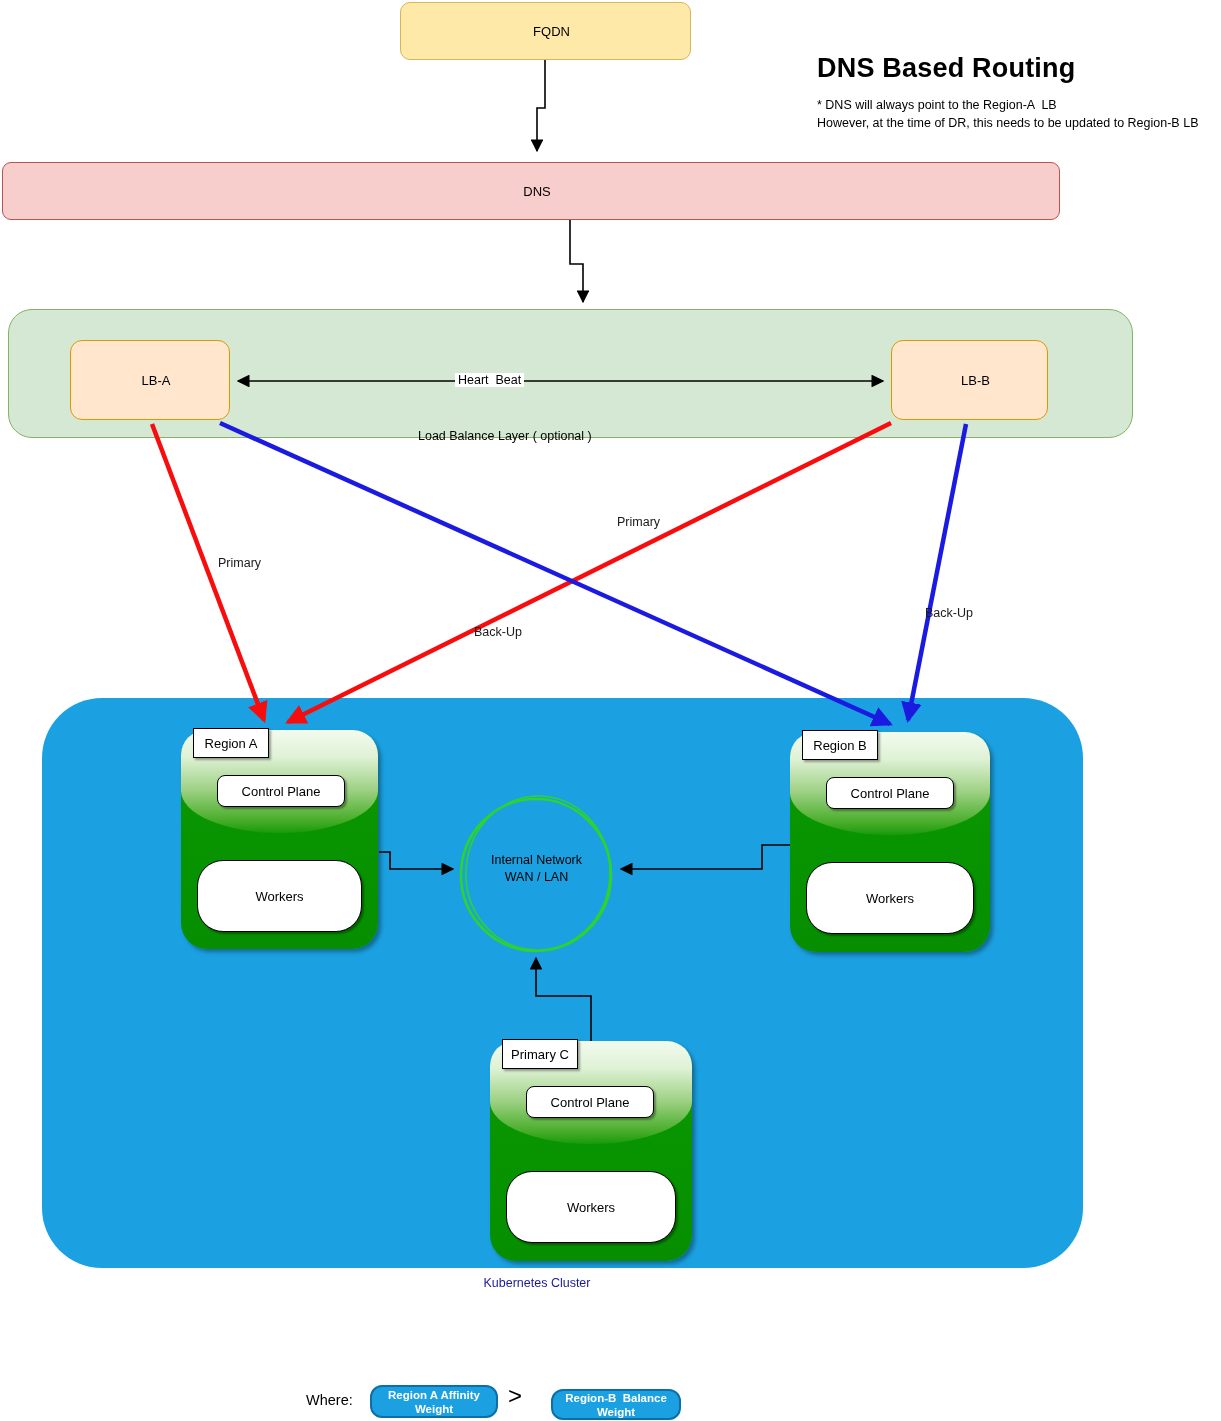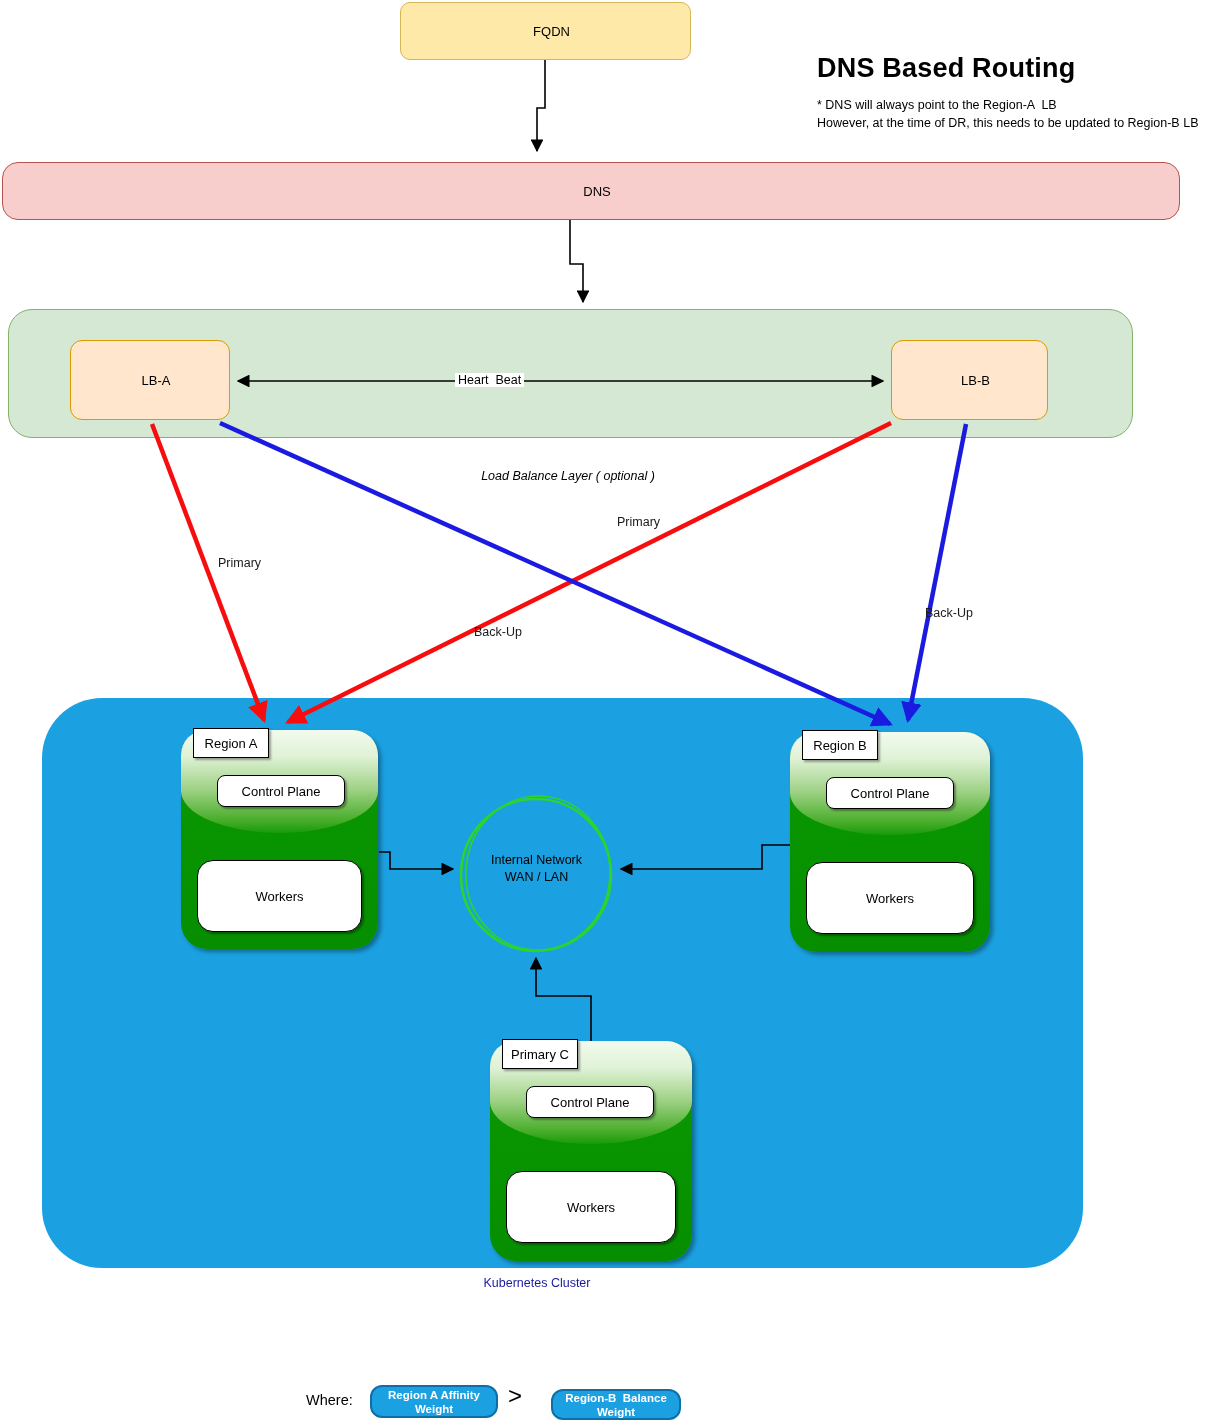--- a/index.html
+++ b/index.html
@@ -7,29 +7,29 @@
     position:relative;width:1221px;height:1421px;background:#ffffff;
     font-family:"Liberation Sans",sans-serif;color:#000;overflow:hidden;
   }
   .abs{position:absolute;}
   .node{
     position:absolute;display:flex;align-items:center;justify-content:center;
     box-sizing:border-box;font-size:13px;padding-left:12px;
   }
   #fqdn{left:400px;top:2px;width:291px;height:58px;background:var(--fqdn-fill);
     border:1px solid var(--fqdn-border);border-radius:10px;}
-  #dns{left:2px;top:162px;width:1178px;height:58px;background:var(--dns-fill);
-    border:1px solid var(--dns-border);border-radius:16px;}
+  #dns{left:2px;top:162px;width:1058px;height:58px;background:var(--dns-fill);
+    border:1px solid var(--dns-border);border-radius:9px;}
   #lb-layer{left:8px;top:309px;width:1125px;height:129px;background:var(--lb-layer-fill);
     border:1px solid var(--lb-layer-border);border-radius:24px;}
   .lb-box{top:340px;width:160px;height:80px;background:var(--lb-fill);
     border:1px solid var(--lb-border);border-radius:12px;}
   #lb-a{left:70px;}
   #lb-b{left:891px;width:157px;}
-  #lb-layer-label{left:418px;top:469px;width:300px;text-align:center;font-size:12.5px;font-style:italic;}
+  #lb-layer-label{left:418px;top:429px;width:300px;font-size:12.5px;}
 
   #title{left:817px;top:53px;font-size:27px;font-weight:bold;letter-spacing:.2px;}
   .note{left:817px;font-size:12.5px;white-space:pre;}
   #note1{top:98px;}
   #note2{top:108px;margin-top:8px;}
 
   .hb-label{left:455px;top:373px;background:#ffffff;padding:0 3px;font-size:12.5px;
     white-space:pre;z-index:20;}
   .edge-label{font-size:12.5px;color:#1a1a1a;z-index:20;white-space:pre;}
   #lbl-primary-left{left:218px;top:556px;}
@@ -50,21 +50,21 @@
   #region-a{left:181px;top:730px;width:197px;height:219px;}
   #region-b{left:790px;top:732px;width:200px;height:220px;}
   #region-c{left:490px;top:1041px;width:202px;height:220px;}
   .region-tag{position:absolute;left:12px;top:-2px;min-width:64px;height:28px;background:#ffffff;
     border:1px solid #000;box-shadow:2px 2px 2px rgba(0,0,0,0.35);display:flex;align-items:center;
     justify-content:center;font-size:13px;padding:0 5px;z-index:4;}
   .control-plane{position:absolute;left:36px;top:45px;width:126px;height:30px;background:#ffffff;
     border:1px solid #000;border-radius:8px;box-shadow:2px 2px 2px rgba(0,0,0,0.35);
     display:flex;align-items:center;justify-content:center;font-size:13px;z-index:4;}
   .workers{position:absolute;left:16px;right:16px;top:130px;height:70px;background:#ffffff;
-    border:1px solid #000;border-radius:16px;box-shadow:2px 2px 2px rgba(0,0,0,0.35);
+    border:1px solid #000;border-radius:26px;box-shadow:2px 2px 2px rgba(0,0,0,0.35);
     display:flex;align-items:center;justify-content:center;font-size:13px;z-index:4;}
 
   #network-label{left:460px;top:852px;width:153px;text-align:center;font-size:12.5px;
     line-height:17px;z-index:20;}
 
   #legend-where{left:306px;top:1392px;font-size:14.5px;}
   .weight-chip{position:absolute;background:var(--weight-chip-fill);
     border:2px solid var(--weight-chip-border);border-radius:12px;color:#ffffff;
     font-weight:bold;font-size:11.5px;line-height:14px;text-align:center;
     display:flex;flex-direction:column;justify-content:center;box-sizing:border-box;}

